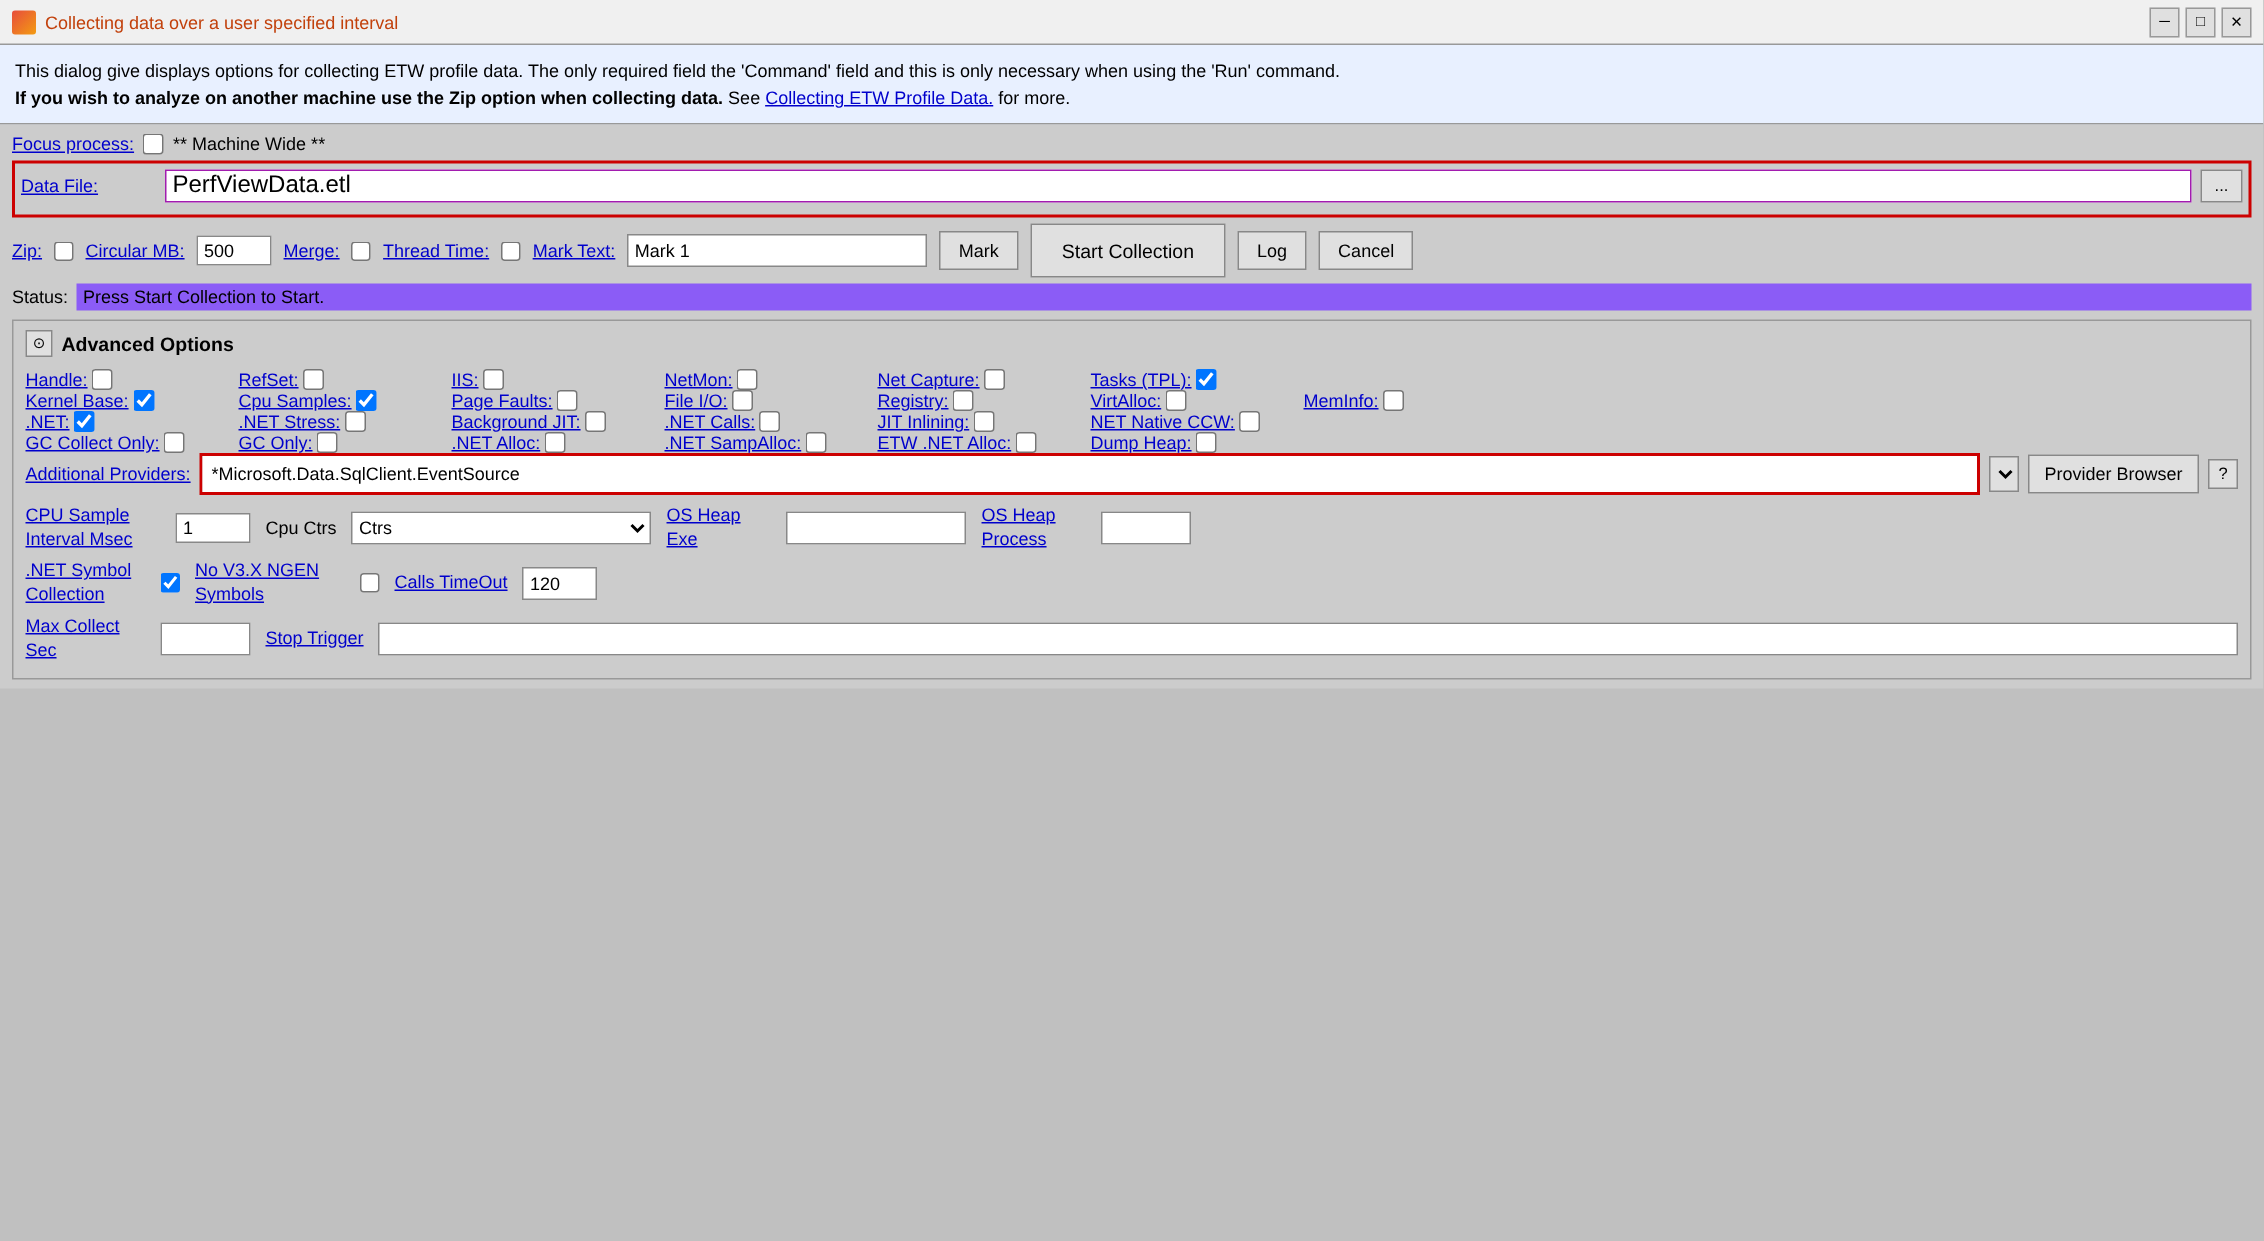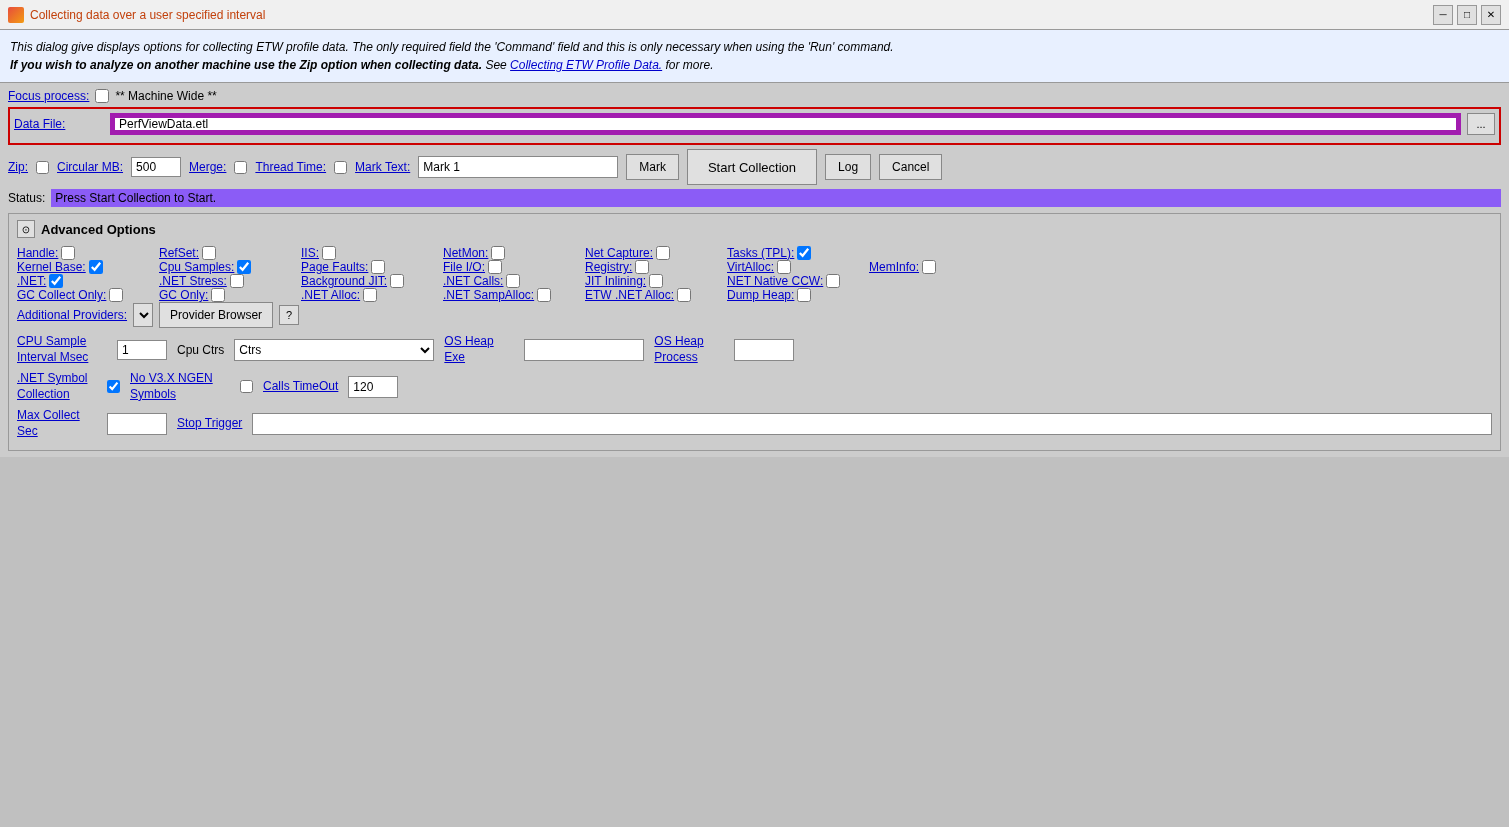--- a/index.html
+++ b/index.html
@@ -45,21 +45,20 @@
       justify-content: center;
       font-size: 10px;
     }
     .info-panel {
       background: #e8f0ff;
       border-bottom: 1px solid #999;
       padding: 8px 10px;
       font-size: 12px;
       line-height: 1.5;
       color: #000;
-      font-style: italic;
     }
     .info-panel a {
       color: #0000cc;
       text-decoration: underline;
       cursor: pointer;
     }
     .info-panel strong {
       font-weight: bold;
     }
     .main-area {
@@ -96,23 +95,23 @@
       color: #0000cc;
       text-decoration: underline;
       cursor: pointer;
       min-width: 90px;
       font-size: 12px;
     }
     .field-input {
       flex: 1;
       height: 22px;
       background: white;
-      border: 5px solid #a21caf;
-      padding: 2px 4px;
-      font-size: 12px;
+      border: 1px solid #a21caf;
+      padding: 2px 4px;
+      font-size: 16px;
     }
     .browse-btn {
       width: 28px;
       height: 22px;
       background: #e0e0e0;
       border: 1px solid #888;
       cursor: pointer;
       font-size: 11px;
       display: flex;
       align-items: center;
@@ -531,20 +530,23 @@
         <input type="checkbox" style="">
       </div>
       <div class="option-item">
         <label>Dump Heap:</label>
         <input type="checkbox" style="">
       </div>
     </div>
 
     <div class="providers-row">
       <span class="field-label">Additional Providers:</span>
+      <div class="providers-input-wrapper">
+        <input type="text" class="providers-input" value="*Microsoft.Data.SqlClient.EventSource" style="">
+      </div>
       <select class="providers-dropdown"></select>
       <button class="provider-browser-btn">Provider Browser</button>
       <button class="help-btn">?</button>
     </div>
 
     <div class="bottom-options-row">
       <label class="multiline-label" style="max-width:90px; font-size:12px;">CPU Sample Interval Msec</label>
       <input type="text" class="small-input" value="1" style="">
 
       <label class="inline-label">Cpu Ctrs</label>

